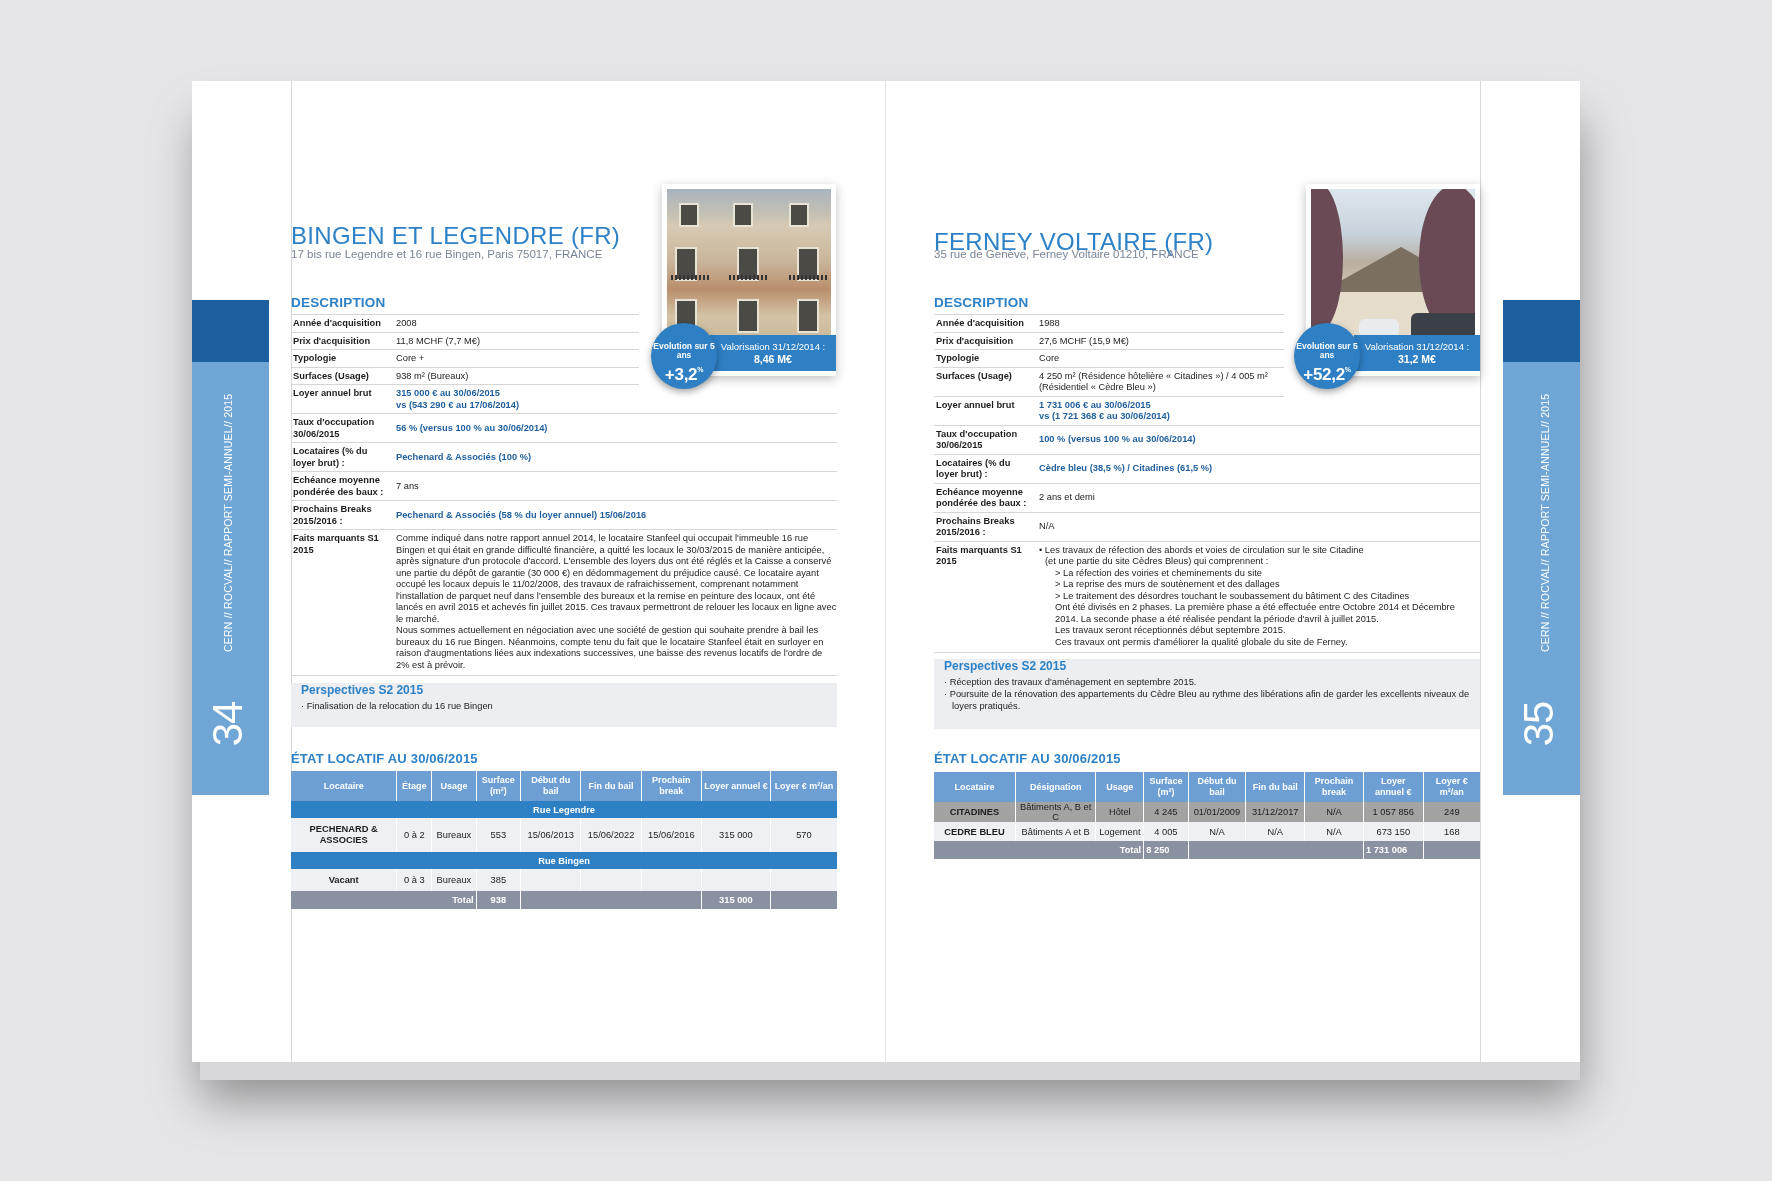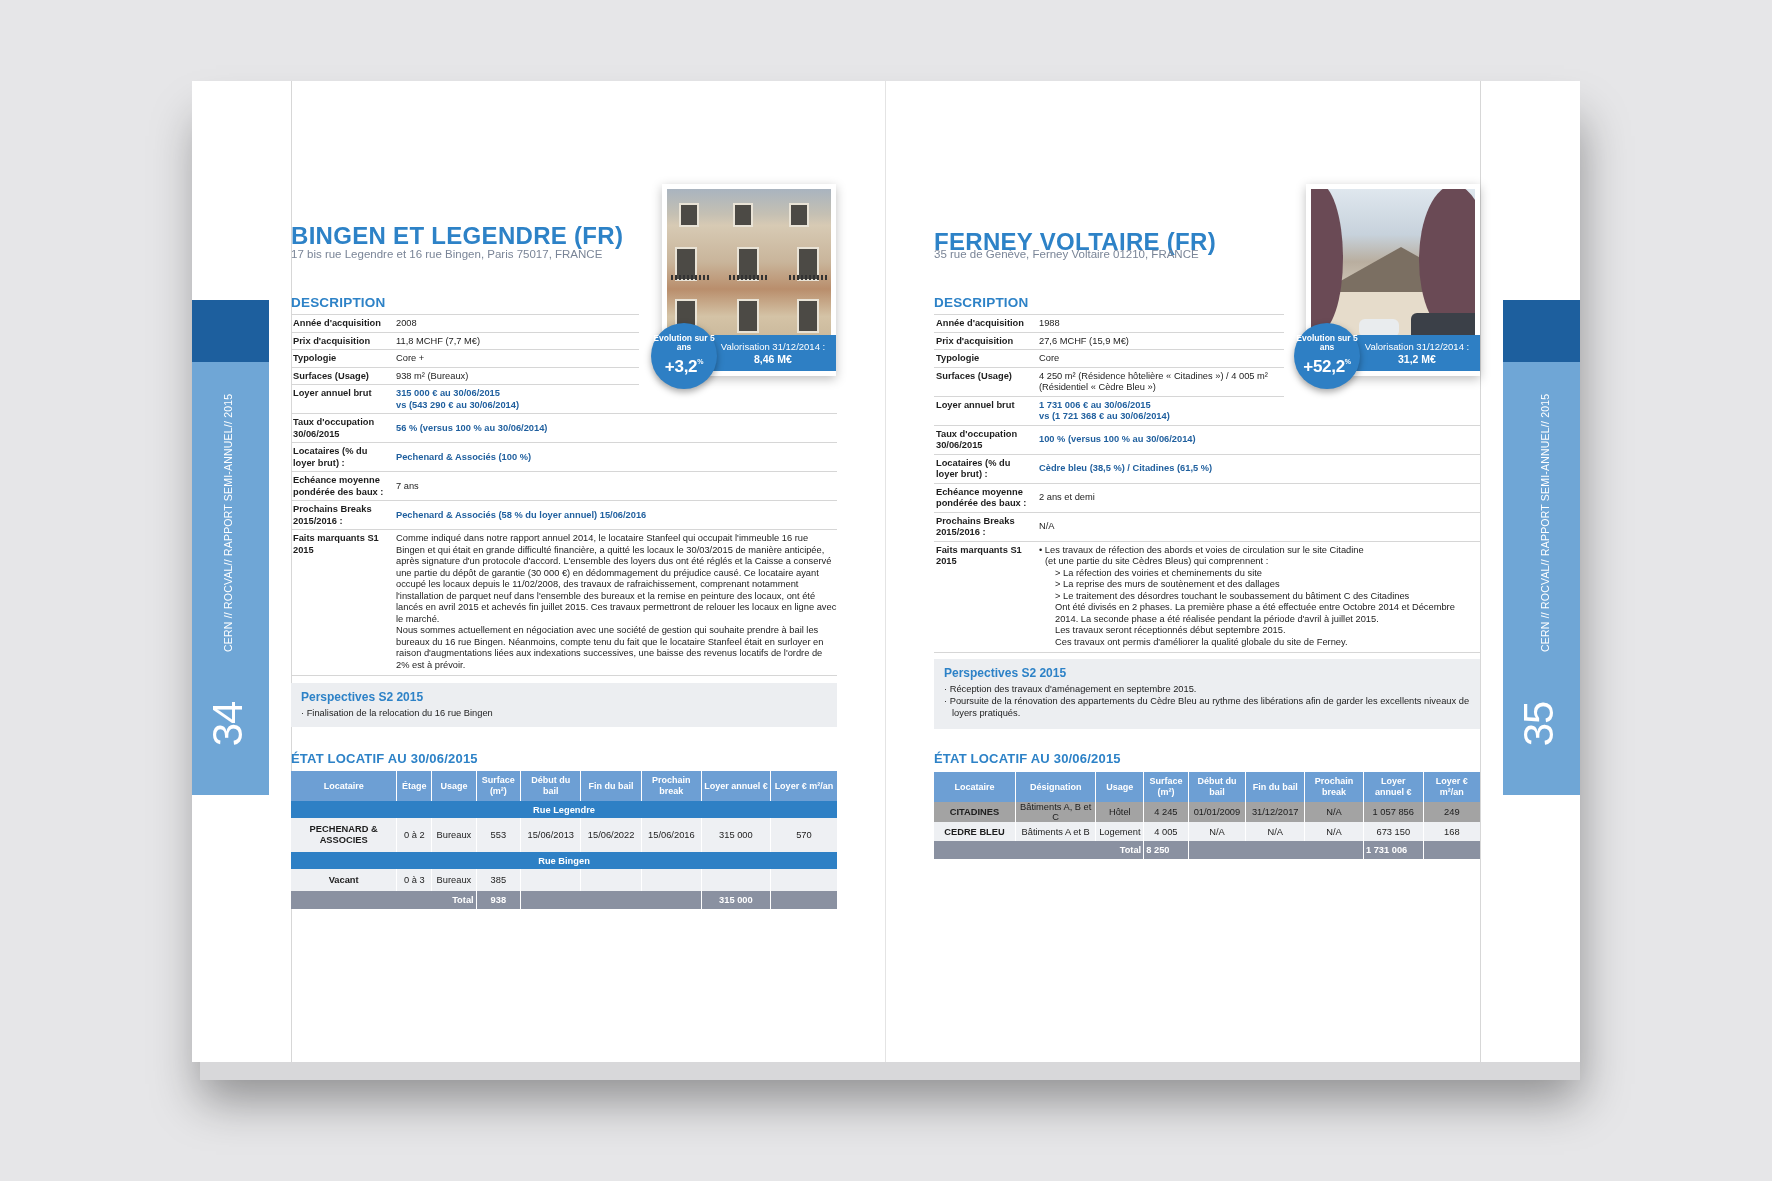--- a/index.html
+++ b/index.html
@@ -11,21 +11,21 @@
   .page.right{left:885px;width:695px;border-left:1px solid #e4e4e4}
   .vline{position:absolute;top:81px;height:981px;width:1px;background:#d7d7d7}
   .tab{position:absolute;top:300px;width:77px;height:495px;background:#6fa6d6}
   .tab .dark{position:absolute;left:0;top:0;width:100%;height:62px;background:#1d5f9e}
   .tab .vtext{position:absolute;left:50%;top:62px;width:340px;height:22px;transform-origin:0 0;
      color:#fff;font-size:10.5px;letter-spacing:.2px;white-space:nowrap}
   .tab .pnum{position:absolute;color:#fff;font-size:42px;font-weight:300;transform:rotate(-90deg);letter-spacing:-1px}
   .tab.l{left:192px}
   .tab.r{left:1503px}
 
-  .title{position:absolute;color:#2d82c7;font-size:24px;font-weight:bold;letter-spacing:.3px}
+  .title{position:absolute;color:#2d82c7;font-size:24px;font-weight:normal;letter-spacing:.3px}
   .addr{position:absolute;color:#7a8597;font-size:11.5px;font-weight:normal}
   .h2{position:absolute;color:#2d82c7;font-size:13.5px;font-weight:bold;letter-spacing:.2px}
 
   .desc{position:absolute;font-size:9.3px;color:#1d1d1d}
   .desc .row{display:flex;border-top:1px solid #d6d6d6;padding:3px 0 2px 2px;line-height:11.5px}
   .desc .row:last-child{border-bottom:1px solid #d6d6d6}
   .desc .lbl{font-weight:bold;flex:0 0 103px;padding-right:4px}
   .desc .val{flex:1}
   .desc .val.blue{color:#1f5f9e;font-weight:bold}
   .desc .val.mid{display:flex;align-items:center}
@@ -38,25 +38,25 @@
   .img.paris .bal{position:absolute;height:5px;background:repeating-linear-gradient(90deg,#333 0 2px,transparent 2px 4px)}
   .img.ferney{background:linear-gradient(180deg,#dfe7ee 0%,#c7d2dc 25%,#b9ae9f 40%,#d7cfc0 60%,#6f7a5c 82%,#4d5246 100%)}
   .img.ferney .tree{position:absolute;border-radius:50%;background:#6a4a55}
   .img.ferney .roof{position:absolute;width:0;height:0;border-left:80px solid transparent;border-right:80px solid transparent;border-bottom:45px solid #7b6f62}
   .img.ferney .wall{position:absolute;background:#e6dccb}
   .img.ferney .car{position:absolute;border-radius:6px}
   .valbar{position:absolute;background:#2e7fc4;color:#fff;text-align:center;font-size:9.5px;line-height:12px;padding-top:6px}
   .valbar b{display:block;font-size:10.5px}
   .badge{position:absolute;width:66px;height:66px;border-radius:50%;background:#2e7fc4;color:#fff;text-align:center;
          box-shadow:0 3px 7px rgba(0,0,0,.35);font-weight:bold}
-  .badge .l1{font-size:8.5px;line-height:9px;margin-top:11px}
+  .badge .l1{font-size:8.5px;line-height:9px;margin-top:19px}
   .badge .pct{font-size:17px;line-height:19px;letter-spacing:-.3px}
   .badge .pct sup{font-size:7px;vertical-align:8px}
 
-  .persp{position:absolute;background:#eceef1;padding:7px 10px}
+  .persp{position:absolute;background:#eceef1;padding:0 10px}
   .persp .h{color:#2d82c7;font-weight:bold;font-size:12px;margin-bottom:3px}
   .persp .li{font-size:9.3px;line-height:12px;color:#1d1d1d;padding-left:8px;text-indent:-8px}
 
   table.etat{position:absolute;border-collapse:collapse;font-size:9.3px;color:#1d1d1d}
   table.etat th{background:#6d9fd4;color:#fff;font-weight:bold;font-size:9px;line-height:11px;height:30px;border-right:1px solid #fff;text-align:center;padding:0 2px}
   table.etat th:last-child{border-right:none}
   table.etat td{text-align:center;border-right:1px solid #fff;padding:0 2px;height:19px;background:#eef0f3}
   table.etat td:last-child{border-right:none}
   table.etat tr.alt td{background:#a3a3a3}
   table.etat tr.sec td{background:#2e80c5;color:#fff;font-weight:bold;height:17px}
@@ -106,21 +106,21 @@
       <div class="val">Core +</div>
     </div>
   <div class="row" style="width:348px">
       <div class="lbl">Surfaces (Usage)</div>
       <div class="val">938 m² (Bureaux)</div>
     </div>
   <div class="row" style="width:348px">
       <div class="lbl">Loyer annuel brut</div>
       <div class="val blue">
         <div>315 000 € au 30/06/2015</div>
-        <div>vs (543 290 € au 30/06/2014)</div>
+        <div>vs (543 290 € au 17/06/2014)</div>
       </div>
     </div>
   <div class="row">
       <div class="lbl">Taux d'occupation 30/06/2015</div>
       <div class="val blue mid">56 % (versus 100 % au 30/06/2014)</div>
     </div>
   <div class="row">
       <div class="lbl">Locataires (% du loyer brut) :</div>
       <div class="val blue mid">Pechenard &amp; Associés (100 %)</div>
     </div>

